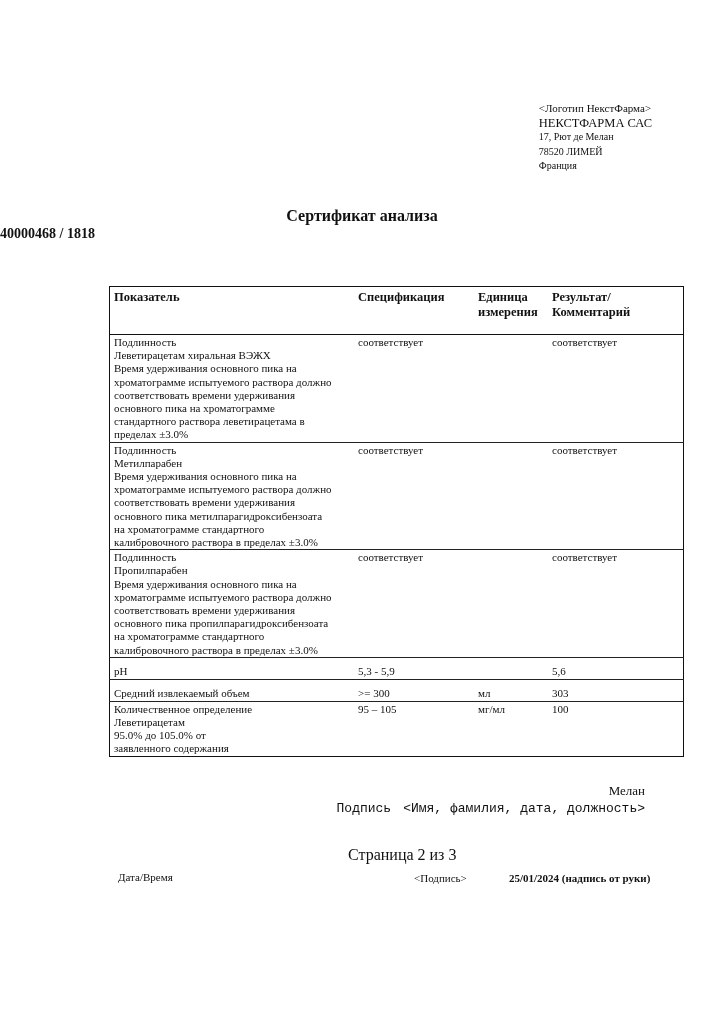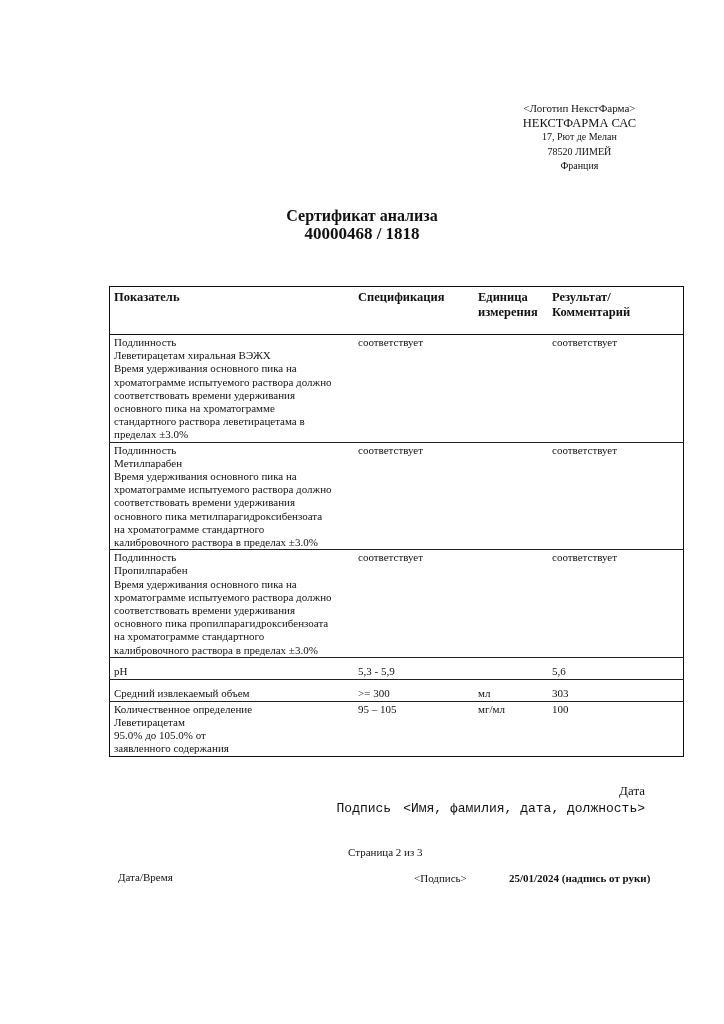--- a/index.html
+++ b/index.html
@@ -1,26 +1,26 @@
 <!DOCTYPE html>
 <html><head>
   <meta charset="utf-8">
   <style>
     html, body { margin: 0; padding: 0; background: #ffffff; }
     body {
       width: 724px; height: 1024px; position: relative; overflow: hidden;
       font-family: "Liberation Serif", serif; color: #111;
     }
     .abs { position: absolute; }
-    .addr { right: 88px; top: 101px; text-align: center; font-size: 11px; line-height: 14.5px; }
+    .addr { right: 72px; top: 101px; text-align: left; font-size: 11px; line-height: 14.5px; }
     .addr .line { display: block; white-space: nowrap; }
     .addr .big { font-size: 12.5px; }
     .addr .small { font-size: 10px; }
     .title { left: 0; width: 724px; top: 207px; text-align: center; font-weight: bold; font-size: 16px; line-height: 18px; }
-    .docno { left: 0; width: 724px; top: 226px; text-align: center; font-weight: bold; font-size: 17px; line-height: 16px; }
+    .docno { left: 0; width: 724px; top: 226px; font-weight: bold; font-size: 14px; line-height: 16px; }
 
     table.coa {
       position: absolute; left: 109px; top: 286px; width: 575px;
       border-collapse: collapse; border: 1.5px solid #111; font-size: 11px;
     }
     table.coa td, table.coa th { vertical-align: top; padding: 0 4px; text-align: left; }
     table.coa thead th {
       font-weight: bold; font-size: 12.5px; line-height: 15px; padding-top: 3px; height: 44px;
       border-bottom: 1px solid #111;
     }
@@ -31,21 +31,21 @@
     .c3 { width: 66px; }
     .c4 { width: auto; }
     .param-line { display: block; white-space: nowrap; }
     tr.short td { height: 19px; vertical-align: bottom; padding-bottom: 1px; }
     .hdr-line { display: block; white-space: nowrap; }
 
     .stamp { right: 79px; top: 783px; font-size: 13px; }
     .sign { right: 79px; top: 801px; font-size: 13px; white-space: nowrap; font-family: Liberation Mono, monospace; }
     .sign .gap { display: inline-block; width: 12px; }
     .dt { left: 118px; top: 847px; font-size: 11px; margin-top: 24px; }
-    .page { left: 320px; top: 846px; font-size: 11px; padding-left: 28px; }
+    .page { left: 320px; top: 846px; font-size: 16px; padding-left: 28px; }
     .sig2 { left: 414px; top: 872px; font-size: 11px; }
     .date2 { left: 509px; top: 872px; font-size: 11px; font-weight: bold; text-align: center; }
   </style>
 </head>
 <body>
 
 <div class="abs addr">
   <span class="line">&lt;Логотип НекстФарма&gt;</span>
   <span class="line big">НЕКСТФАРМА САС</span>
   <span class="line small">17, Рют де Мелан</span>
@@ -140,20 +140,20 @@
           <span class="param-line">95.0% до 105.0% от</span>
           <span class="param-line">заявленного содержания</span>
         </td>
         <td class="c2">95 – 105</td>
         <td class="c3">мг/мл</td>
         <td class="c4">100</td>
       </tr>
     </tbody>
 </table>
 
-<div class="abs stamp">Дата</div>
+<div class="abs stamp">Мелан</div>
 <div class="abs sign">
   <span>Подпись</span><span class="gap"></span><span>&lt;Имя, фамилия, дата, должность&gt;</span>
 </div>
 <div class="abs dt">Дата/Время</div>
 <div class="abs page">Страница 2 из 3</div>
 <div class="abs sig2">&lt;Подпись&gt;</div>
 <div class="abs date2">25/01/2024 (надпись от руки)</div>
 
 </body></html>

